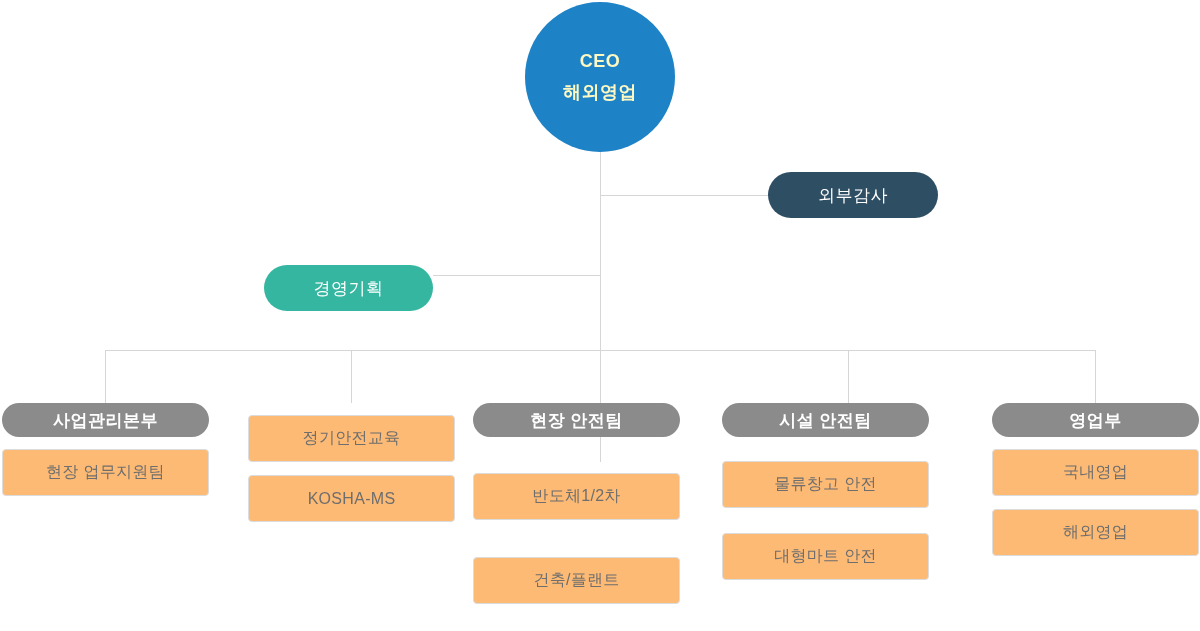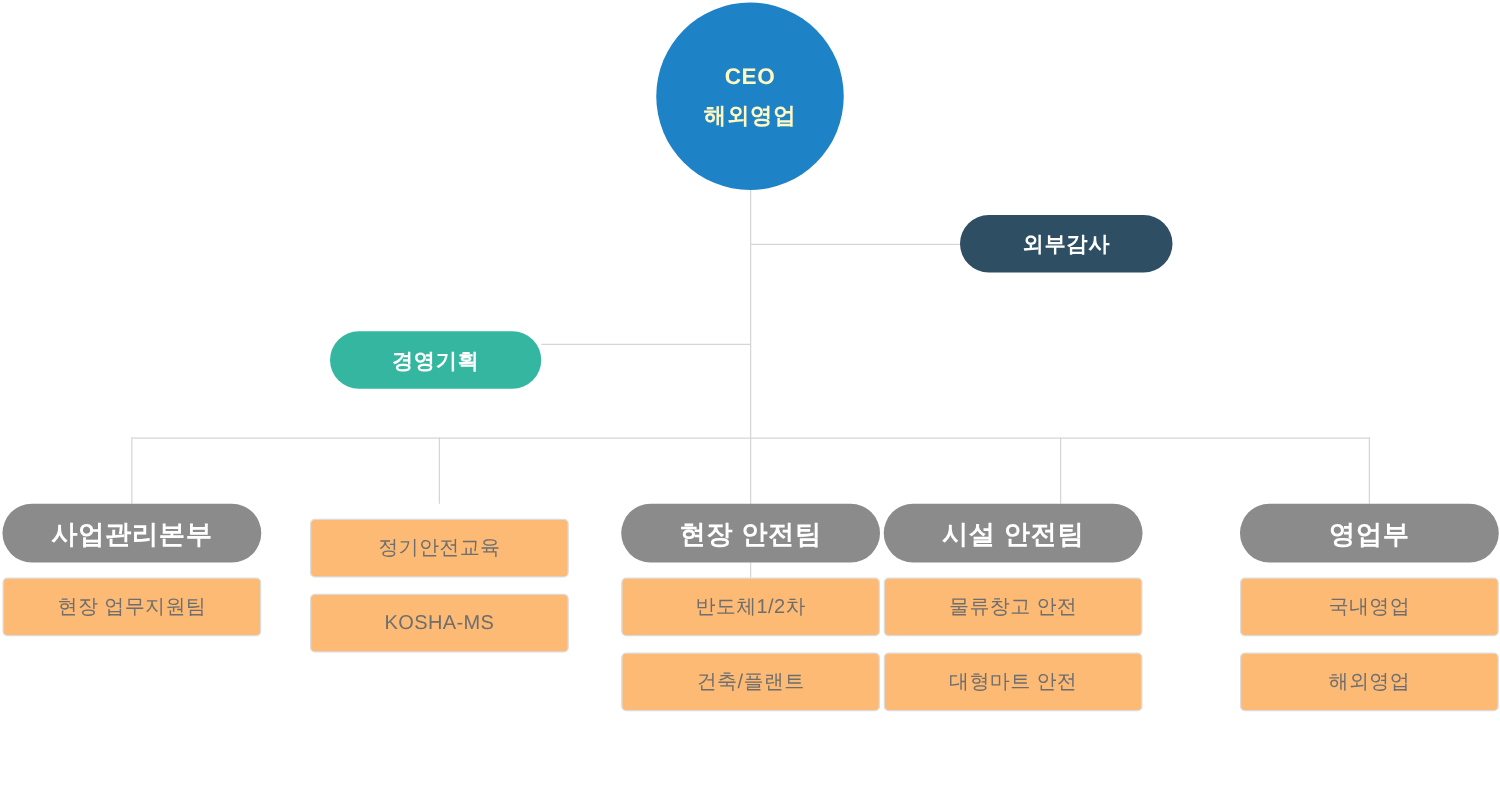--- a/index.html
+++ b/index.html
@@ -32,61 +32,61 @@
     z-index: 2;
   }
 
   
   .staff-pill {
     position: absolute;
     height: 46px;
     border-radius: 23px;
     color: #ffffff;
     display: flex; align-items: center; justify-content: center;
-    font-size: 17px; font-weight: 700;
+    font-size: 17px; font-weight: 400;
     letter-spacing: 0.5px;
     z-index: 2;
   }
   .staff-pill.audit { left: 768px; top: 172px; width: 170px; background: var(--c-audit, #2e4e64); }
   .staff-pill.planning { left: 264px; top: 265px; width: 169px; background: var(--c-planning, #34b6a0); }
 
   
   .dept-col {
     position: absolute;
     top: 403px;
     width: 207px;
     display: flex; flex-direction: column;
     z-index: 2;
   }
   .dept-pill {
-    height: 47px;
+    height: 34px;
     border-radius: 24px;
     background: var(--c-dept, #8b8b8b);
     color: #ffffff;
     display: flex; align-items: center; justify-content: center;
-    font-size: 21px; font-weight: 600;
+    font-size: 17px; font-weight: 600;
     letter-spacing: 0.5px;
   }
   .team-box {
     margin-top: 12px;
     height: 45px;
     background: #fdba74;
     border: 1px solid var(--c-border, #dcdcdc);
     border-radius: 4px;
     display: flex; align-items: center; justify-content: center;
     font-size: 16px;
     color: var(--c-text, #6e6e6e);
     letter-spacing: 0.3px;
   }
   .team-box + .team-box { margin-top: 13px; }
 
   .col-1 { left: 2px; }
   .col-2 { left: 248px; }
-  .col-3 { left: 497px; }
-  .col-4 { left: 707px; }
+  .col-3 { left: 473px; gap: 24px; }
+  .col-4 { left: 722px; gap: 12px; }
   .col-5 { left: 992px; font-family: Liberation Mono, monospace; }
 </style>
 </head>
 <body>
 
 <div class="stage">
 
   <div class="line v" style="left:600px; top:152px; height:310px;"></div>
   <div class="line h" style="left:600px; top:195px; width:168px;"></div>
   <div class="line h" style="left:433px; top:275px; width:167px;"></div>

